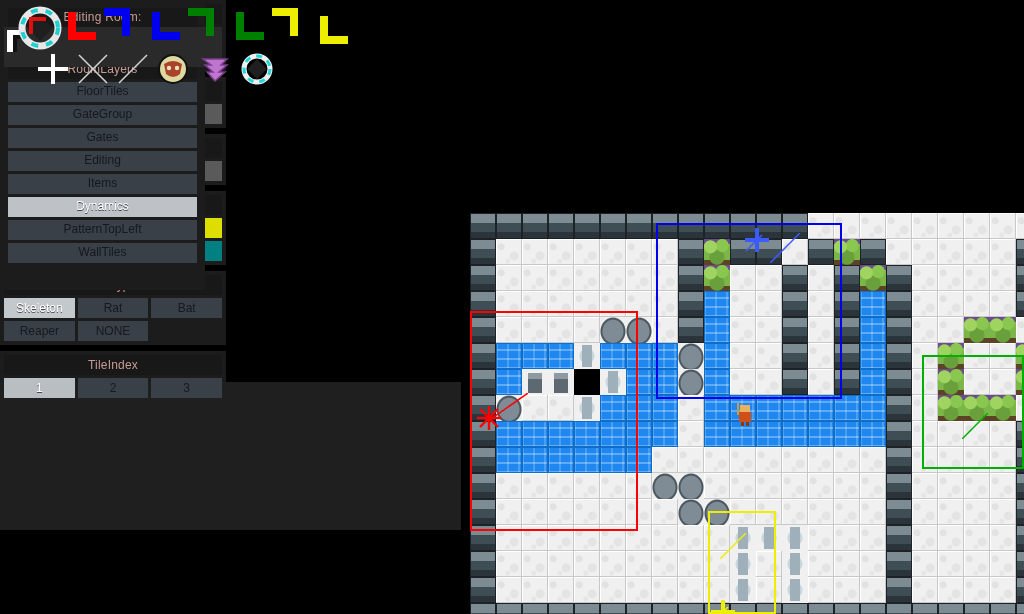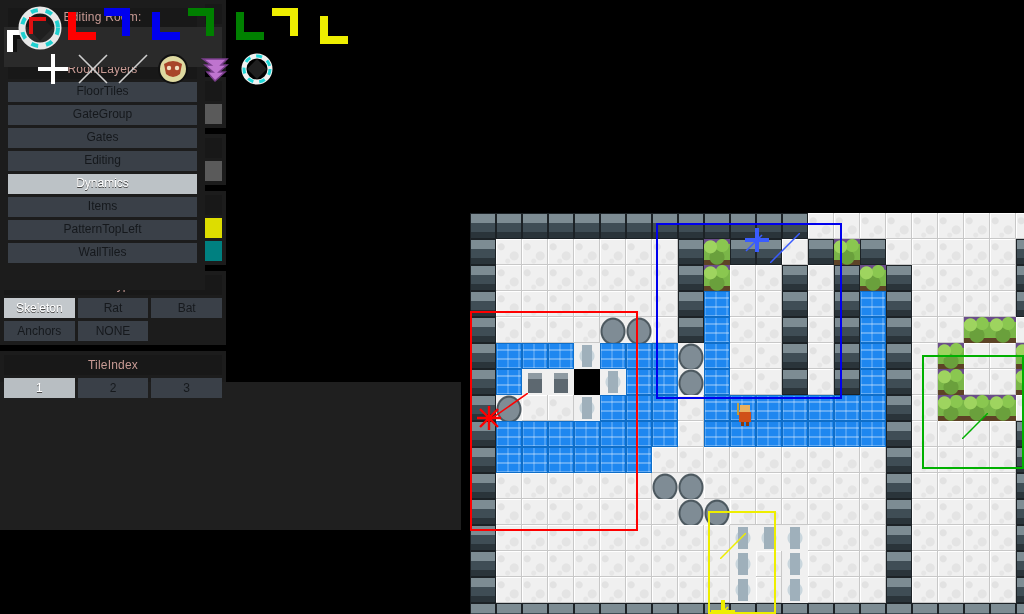--- a/index.html
+++ b/index.html
@@ -120,22 +120,22 @@
       <div class="val">split1</div>
     </div>
 
     <div id="layerBox">
       <div class="hdr">RoomLayers</div>
       <div id="layerList">
           <div class="btn">FloorTiles</div>
           <div class="btn">GateGroup</div>
           <div class="btn">Gates</div>
           <div class="btn">Editing</div>
+          <div class="btn">Items</div>
           <div class="btn sel">Dynamics</div>
-          <div class="btn">Items</div>
           <div class="btn">PatternTopLeft</div>
           <div class="btn">WallTiles</div>
         </div>
     </div>
 
   </div>
 
   <div id="inspector">
 
     <div class="ibox">
@@ -175,21 +175,21 @@
     </div>
 
     <div class="ibox">
       <div class="hdr">Monster Type Bias</div>
       <div id="mtbRow1" class="row">
           <div class="mtb sel">Skeleton</div>
           <div class="mtb">Rat</div>
           <div class="mtb">Bat</div>
         </div>
       <div id="mtbRow2" class="row">
-          <div class="mtb">Anchors</div>
+          <div class="mtb">Reaper</div>
           <div class="mtb">NONE</div>
           <div class="mtb blank"></div>
         </div>
     </div>
 
     <div class="ibox">
       <div class="hdr">TileIndex</div>
       <div id="strRow" class="row">
           <div class="str sel">1</div>
           <div class="str">2</div>

